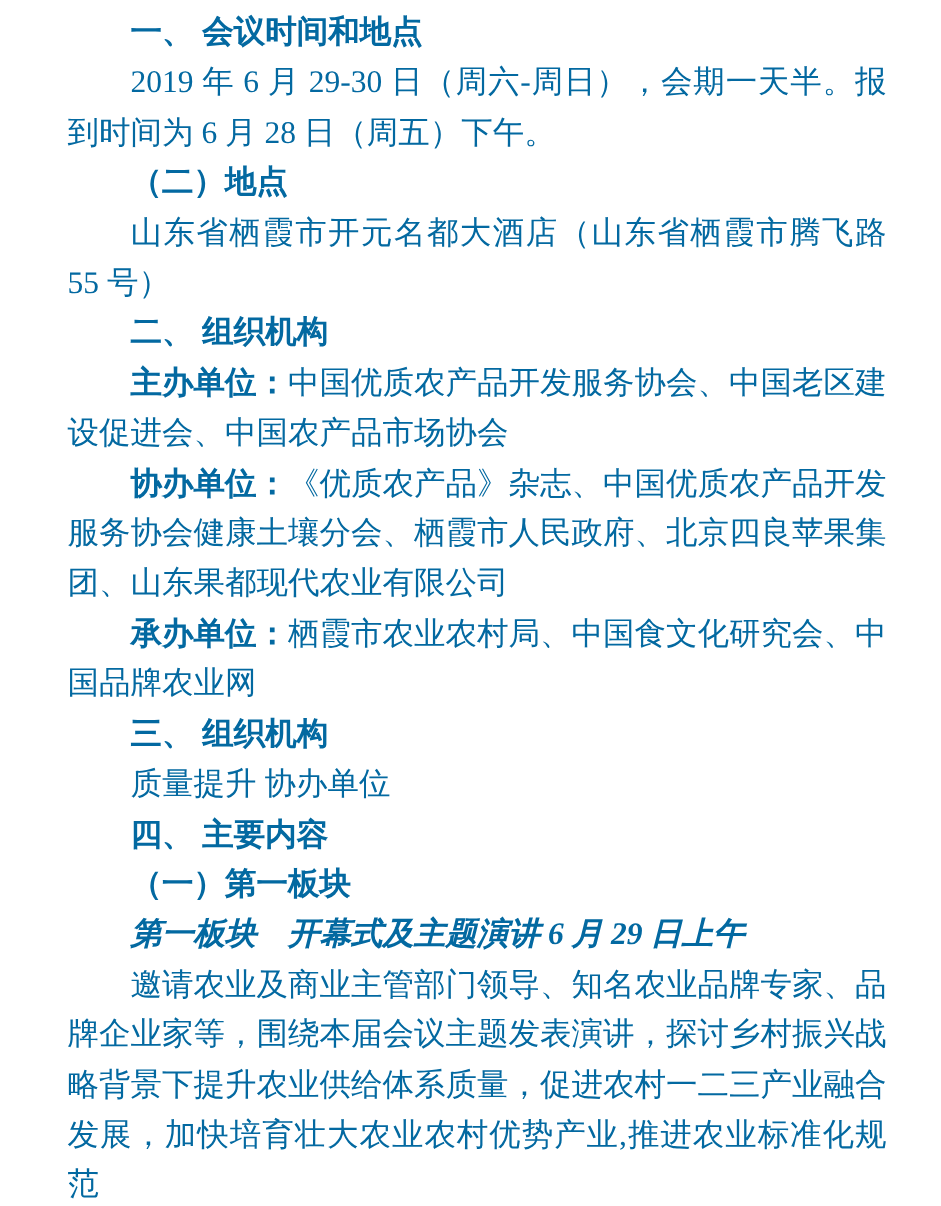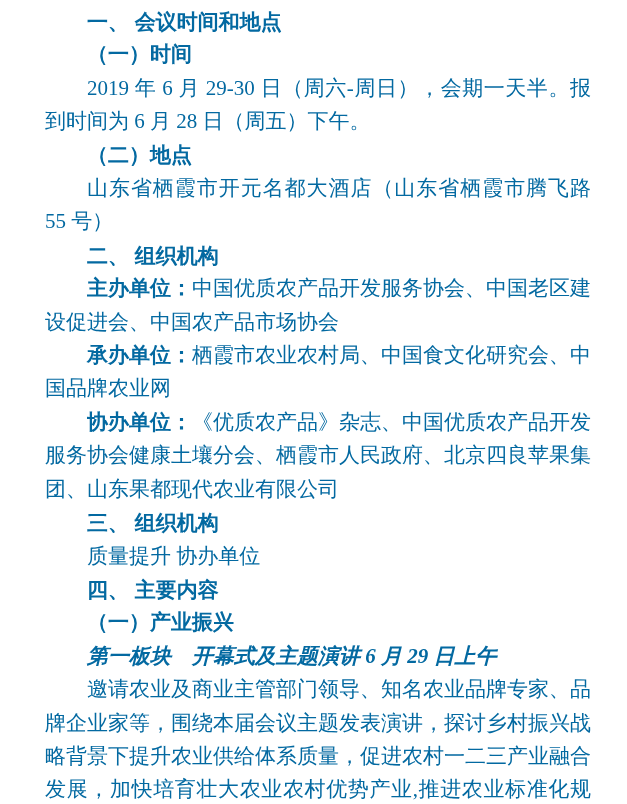--- a/index.html
+++ b/index.html
@@ -46,23 +46,20 @@
 </style>
 </head>
 <body>
 
 <div class="page">
 
   <p class="para heading-sans">
     <span>一、 会议时间和地点</span>
   </p>
 
-  <p class="para heading-serif">
-    <span>（一）时间</span>
-  </p>
 
   <p class="para">
     <span>2019 年 6 月 29-30 日（周六-周日），会期一天半。报到时间为 6 月 28 日（周五）下午。</span>
   </p>
 
   <p class="para heading-serif">
     <span>（二）地点</span>
   </p>
 
   <p class="para">
@@ -71,41 +68,41 @@
 
   <p class="para heading-sans">
     <span>二、 组织机构</span>
   </p>
 
   <p class="para">
     <span class="lead">主办单位：</span><span>中国优质农产品开发服务协会、中国老区建设促进会、中国农产品市场协会</span>
   </p>
 
   <p class="para">
-    <span class="lead">承办单位：</span><span>栖霞市农业农村局、中国食文化研究会、中国品牌农业网</span>
+    <span class="lead">协办单位：</span><span>《优质农产品》杂志、中国优质农产品开发服务协会健康土壤分会、栖霞市人民政府、北京四良苹果集团、山东果都现代农业有限公司</span>
   </p>
 
   <p class="para">
-    <span class="lead">协办单位：</span><span>《优质农产品》杂志、中国优质农产品开发服务协会健康土壤分会、栖霞市人民政府、北京四良苹果集团、山东果都现代农业有限公司</span>
+    <span class="lead">承办单位：</span><span>栖霞市农业农村局、中国食文化研究会、中国品牌农业网</span>
   </p>
 
   <p class="para heading-sans">
     <span>三、 组织机构</span>
   </p>
 
   <p class="para">
     <span>质量提升 协办单位</span>
   </p>
 
   <p class="para heading-sans">
     <span>四、 主要内容</span>
   </p>
 
   <p class="para heading-serif">
-    <span>（一）产业振兴</span>
+    <span>（一）第一板块</span>
   </p>
 
   <p class="para bold-line">
     <span>第一板块　开幕式及主题演讲 6 月 29 日上午</span>
   </p>
 
   <p class="para">
     <span>邀请农业及商业主管部门领导、知名农业品牌专家、品牌企业家等，围绕本届会议主题发表演讲，探讨乡村振兴战略背景下提升农业供给体系质量，促进农村一二三产业融合发展，加快培育壮大农业农村优势产业,推进农业标准化规范</span>
   </p>
 

